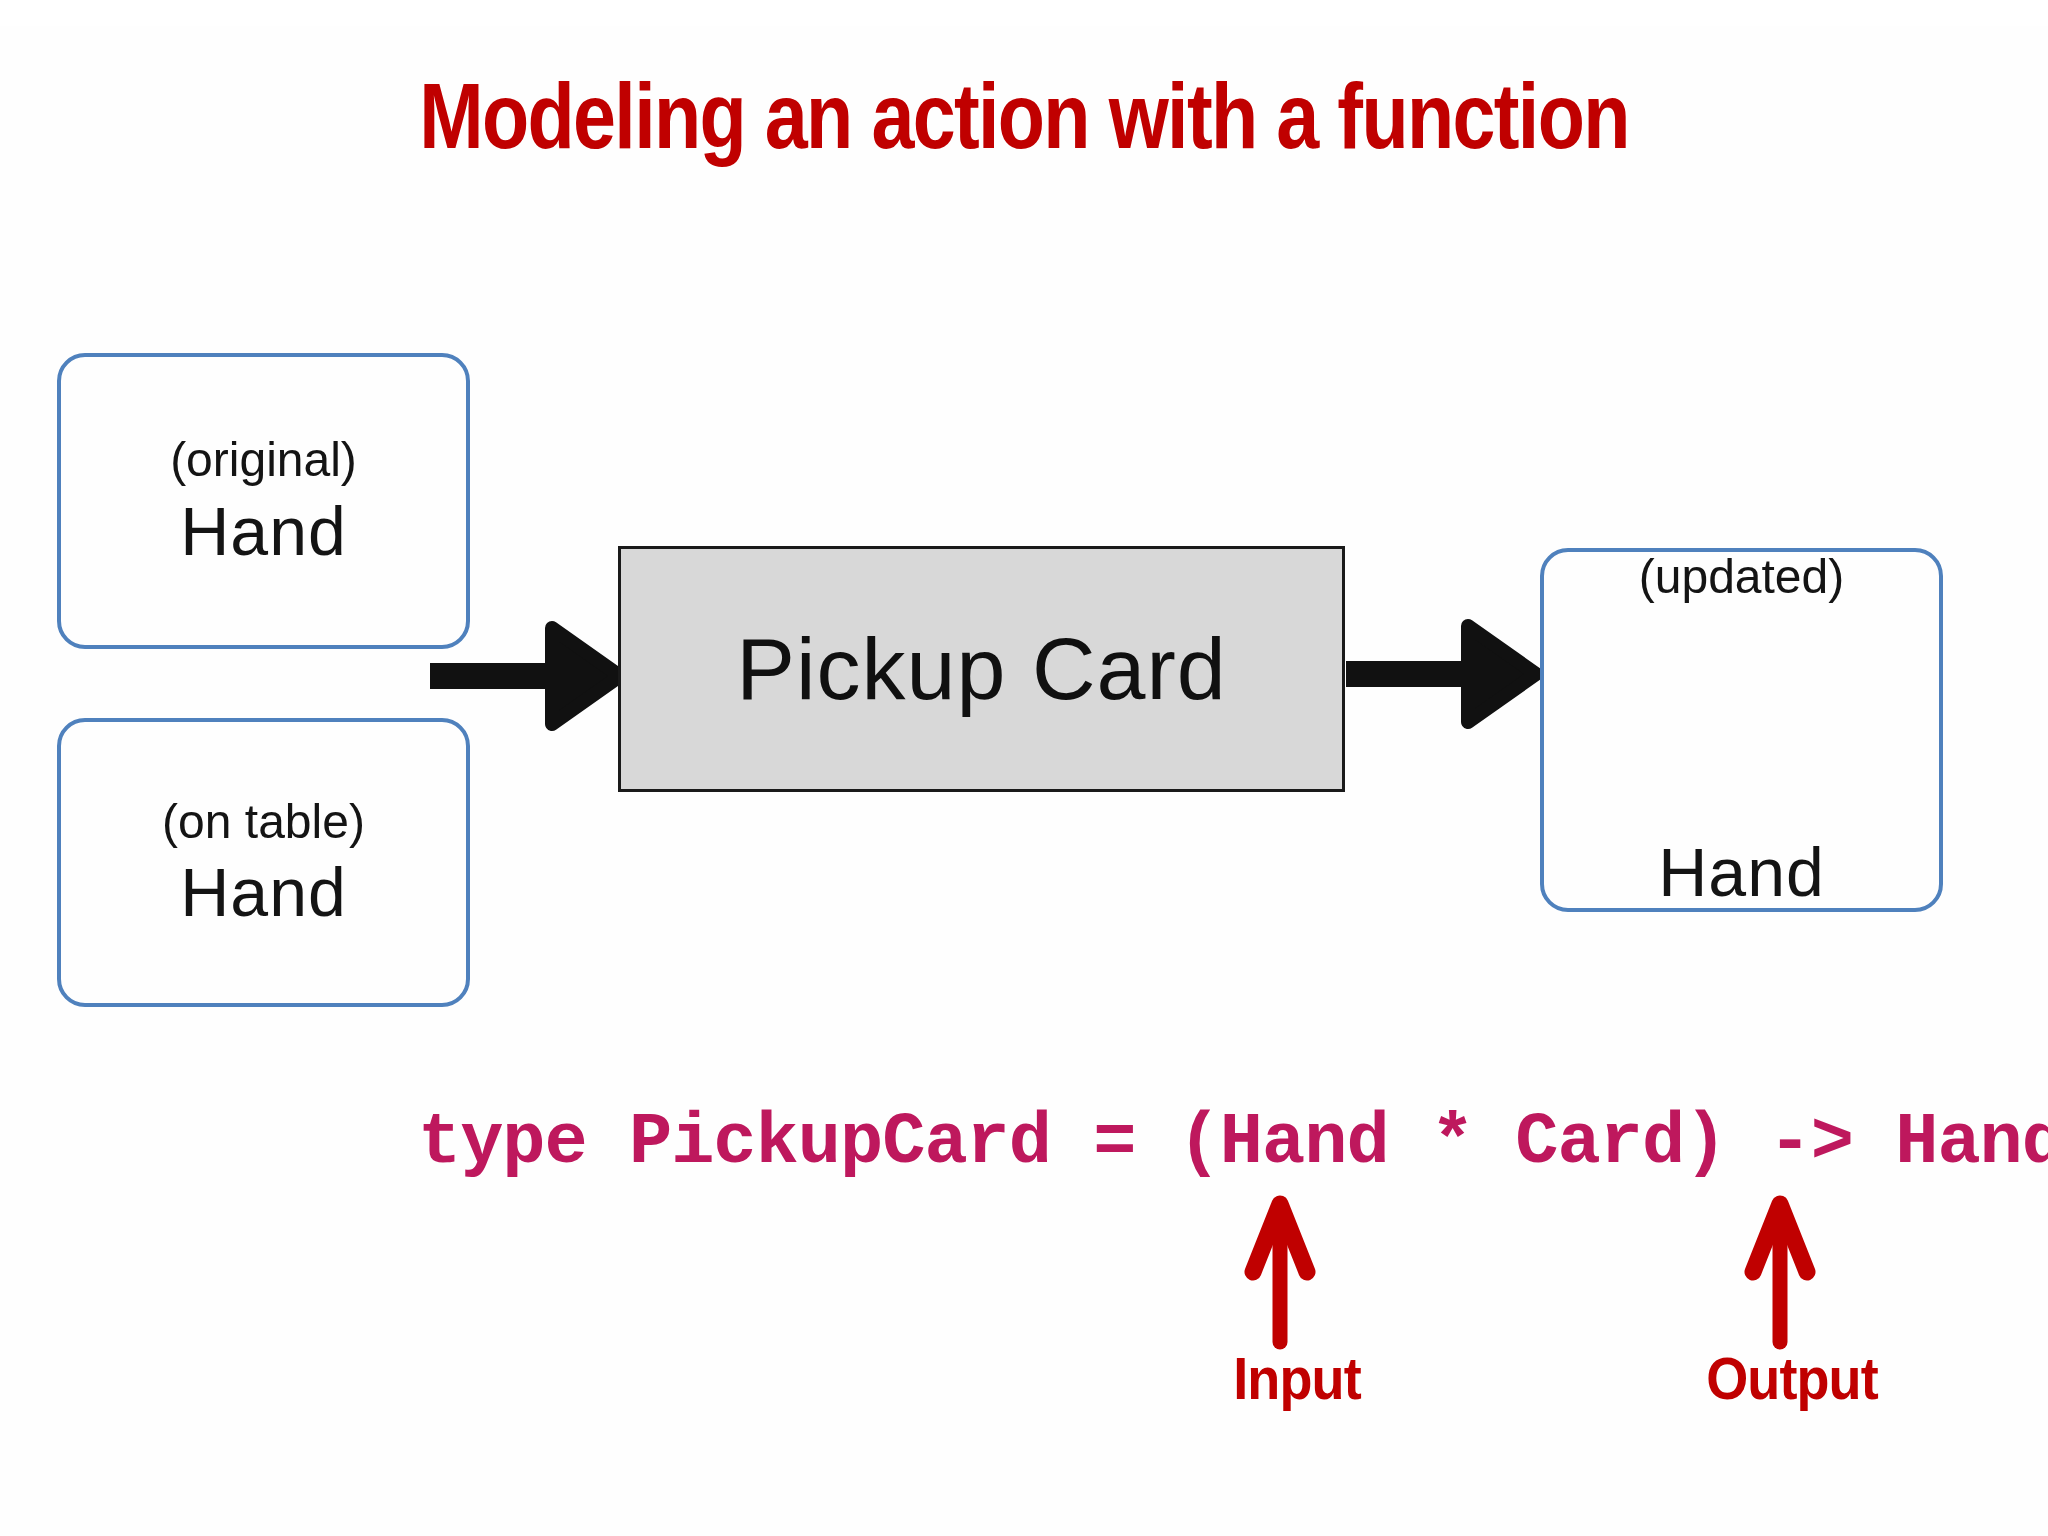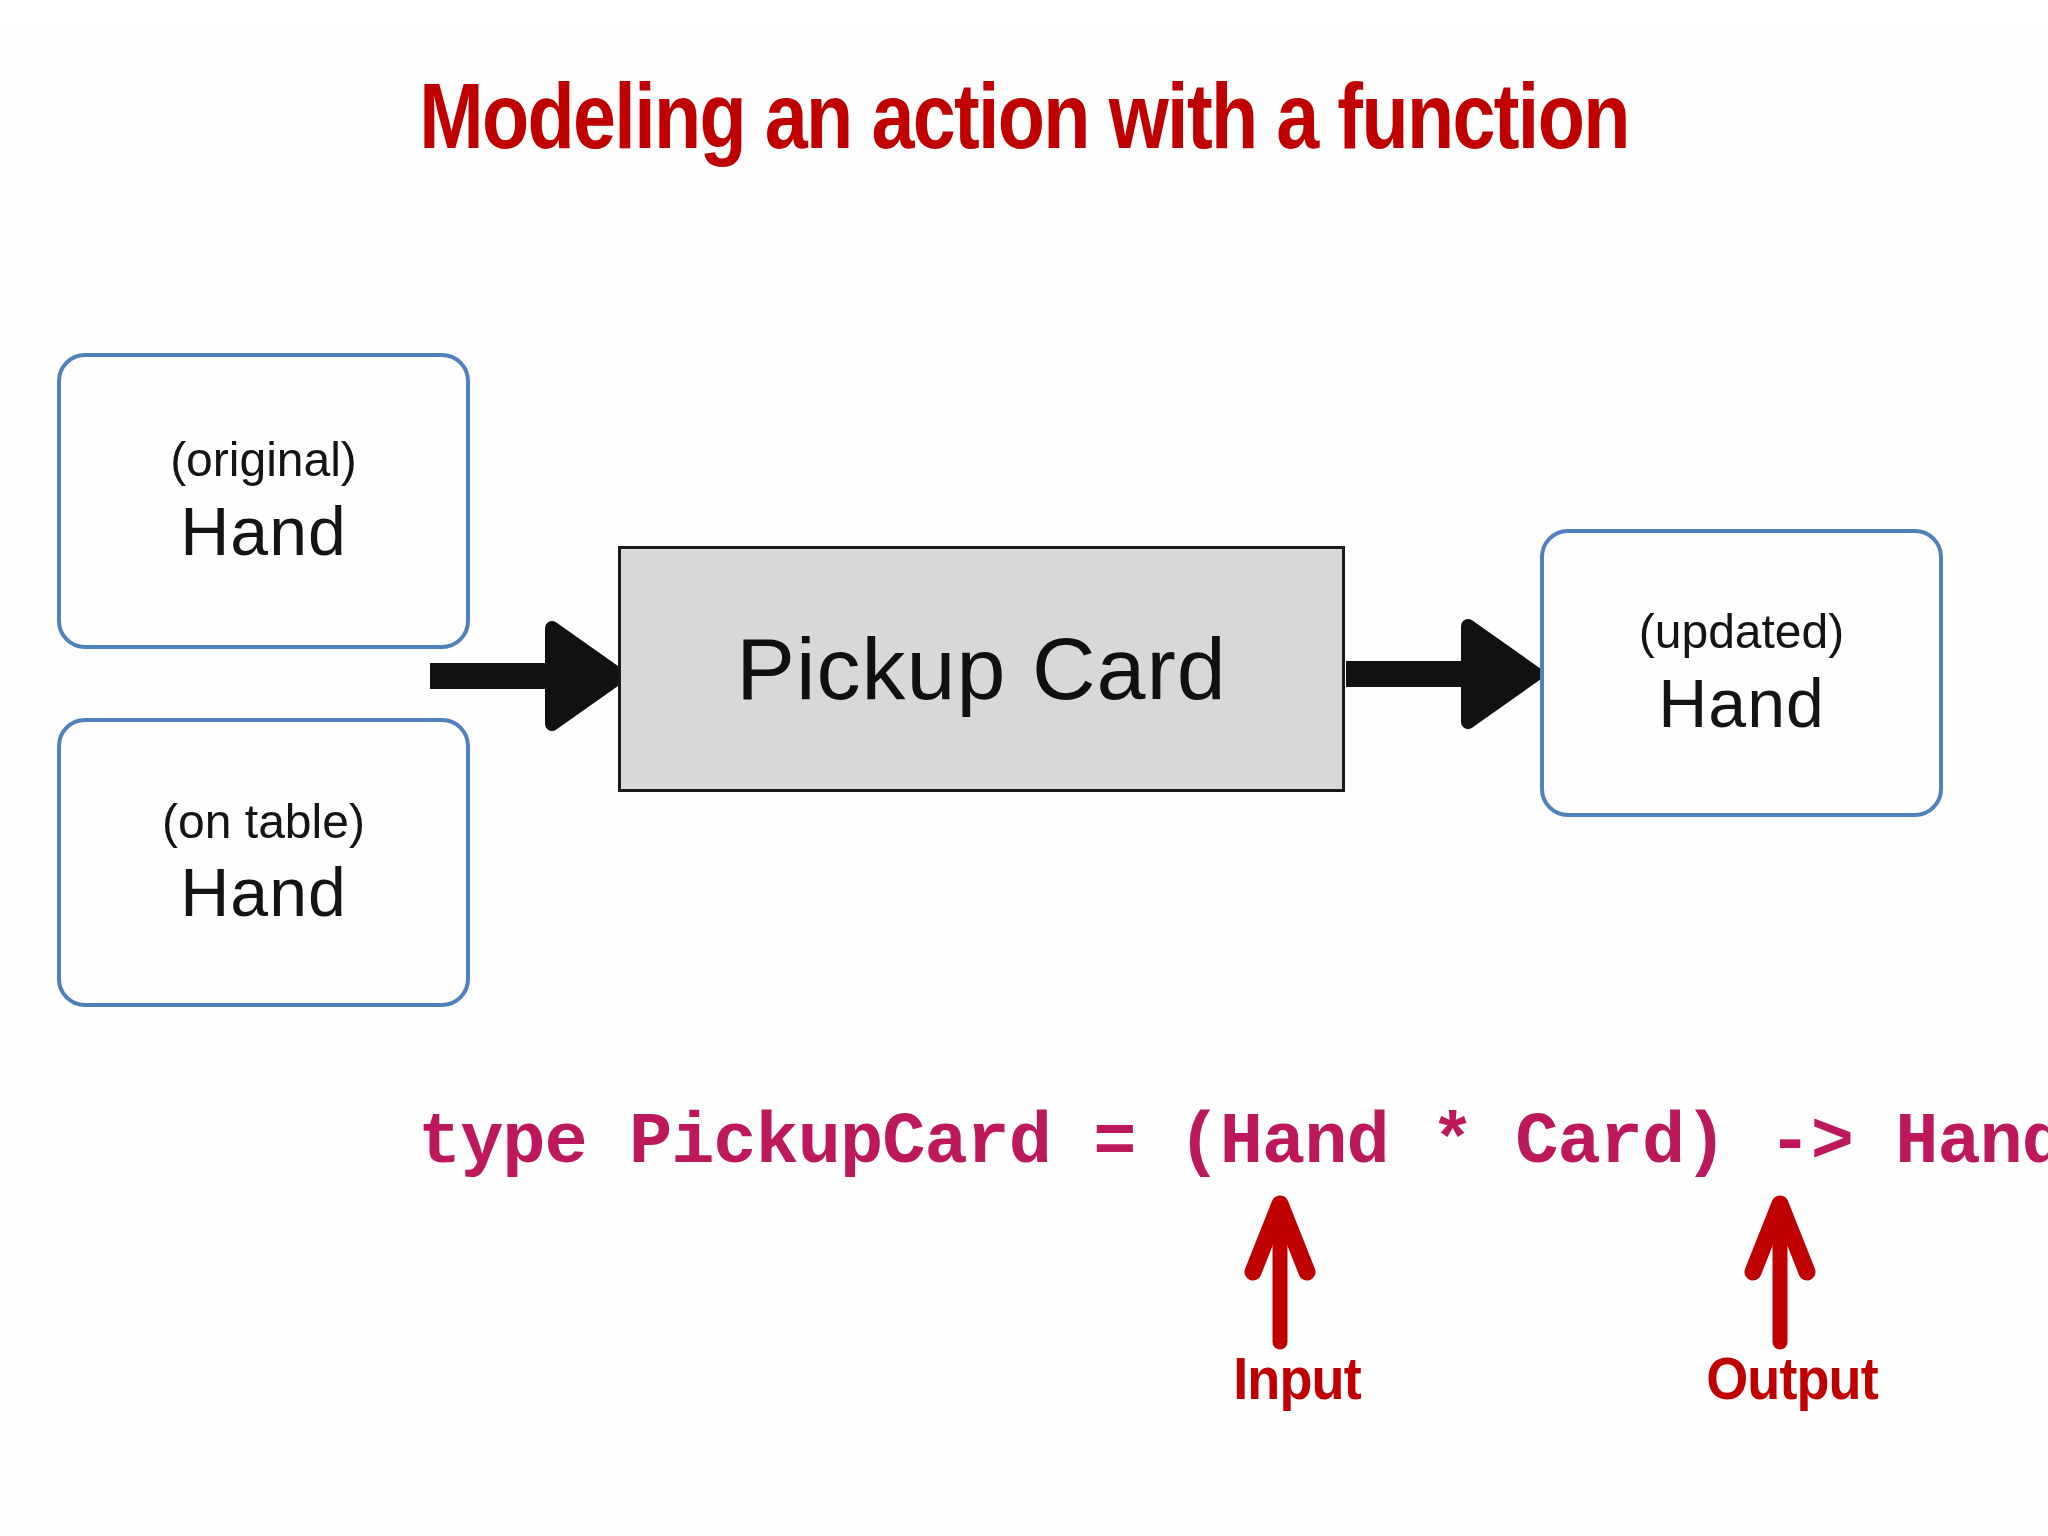--- a/index.html
+++ b/index.html
@@ -27,21 +27,21 @@
     background:#fefefe;
     border:4px solid #4f81bd;
     border-radius:28px;
     display:flex;flex-direction:column;
     align-items:center;justify-content:center;
     gap:10px;
     box-sizing:border-box;
   }
   .box-original-hand{left:57px;top:327px;width:413px;height:296px;}
   .box-on-table-card{left:57px;top:692px;width:413px;height:289px;}
-  .box-updated-hand{left:1540px;top:503px;width:403px;height:288px;}
+  .box-updated-hand{left:1540px;top:522px;width:403px;height:364px;justify-content:space-between;}
   .qualifier{
     font-size:48px;color:#141414;line-height:1.05;
   }
   .box-label{
     font-size:68px;color:#141414;line-height:1.05;letter-spacing:1px;
   }
   
   .process-box{
     position:absolute;left:618px;top:520px;width:727px;height:246px;
     background:#d8d8d8;

